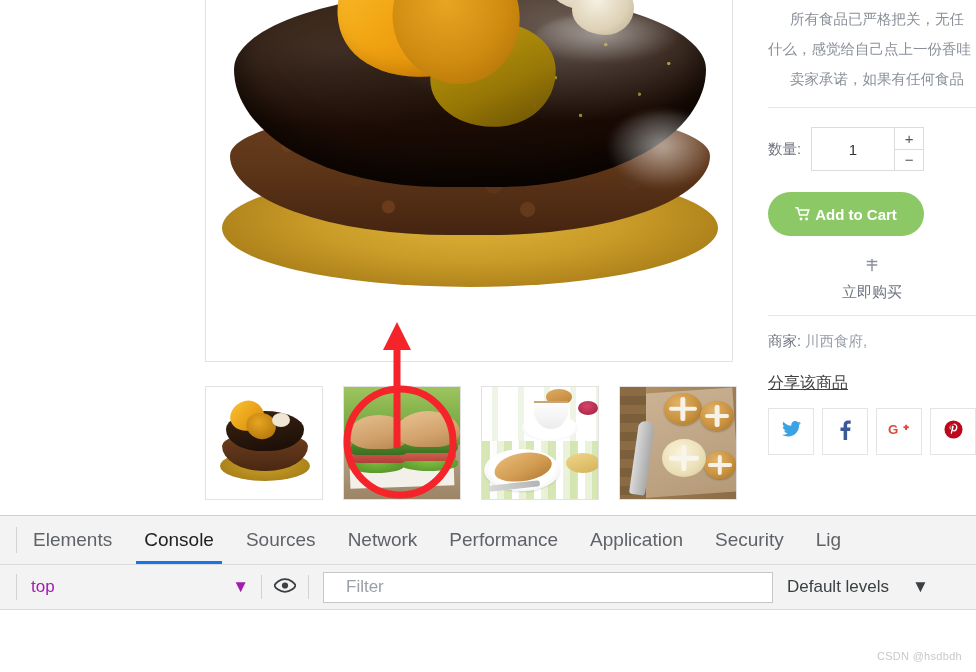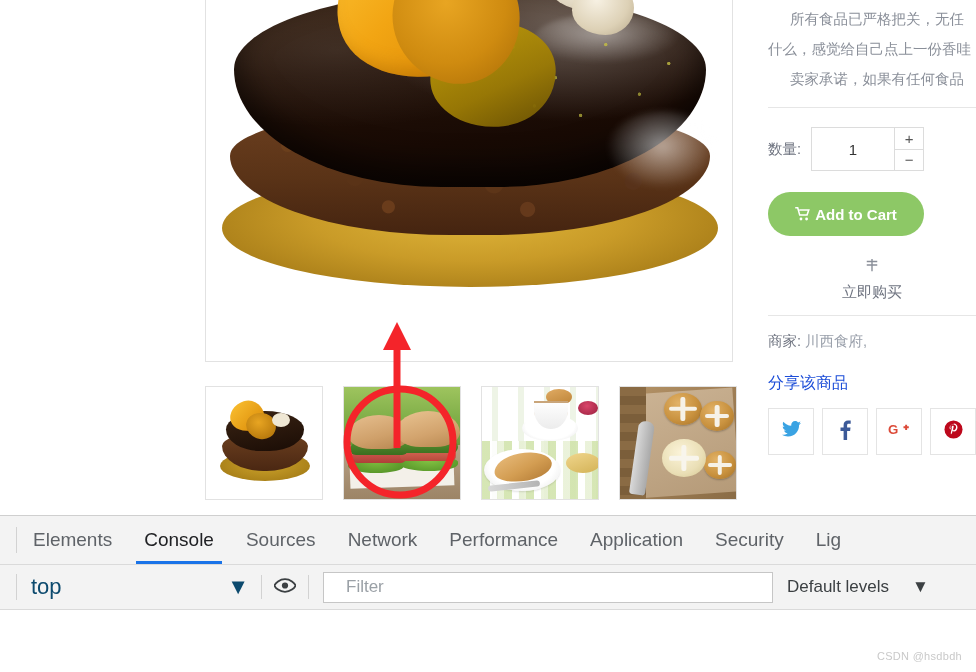--- a/index.html
+++ b/index.html
@@ -362,21 +362,21 @@
   }
 
   .merchant {
     margin-top: 16px;
     color:#6f7480; font-size: 14.5px;
   }
   .merchant a { color:#9aa0ab; text-decoration:none; }
 
   .share-title {
     margin-top: 22px;
-    color:#1d4ed8; font-size: 16px;
+    color:#404040; font-size: 16px; text-decoration: underline;
   }
   .share-row { display:flex; gap: 8px; margin-top: 14px; }
   .share-btn {
     width: 45px; height: 45px;
     border: 1px solid #e4e4e4; background:#fff;
     display:flex; align-items:center; justify-content:center;
     cursor:pointer;
   }
 
   
@@ -410,21 +410,21 @@
   }
   #dt-toolbar {
     height: 44px; display:flex; align-items:center;
     border-bottom: 1px solid #dadada;
     background:#f3f3f3;
   }
   .ctx-select {
     width: 218px; height:30px;
     display:flex; align-items:center; justify-content:space-between;
     padding: 0 12px 0 14px;
-    font-size: 22px; color:#0c4a6e; cursor:pointer;
+    font-size: 17px; color:#a21caf; cursor:pointer;
   }
   .tb-sep { width:1px; height:24px; background:#d2d2d2; }
   .eye-btn {
     width:46px; height:30px; display:flex; align-items:center; justify-content:center;
     cursor:pointer;
   }
   .filter-input {
     width: 404px; height: 29px;
     margin-left: 14px;
     border:1px solid #c6c6c6; background:#fff;

